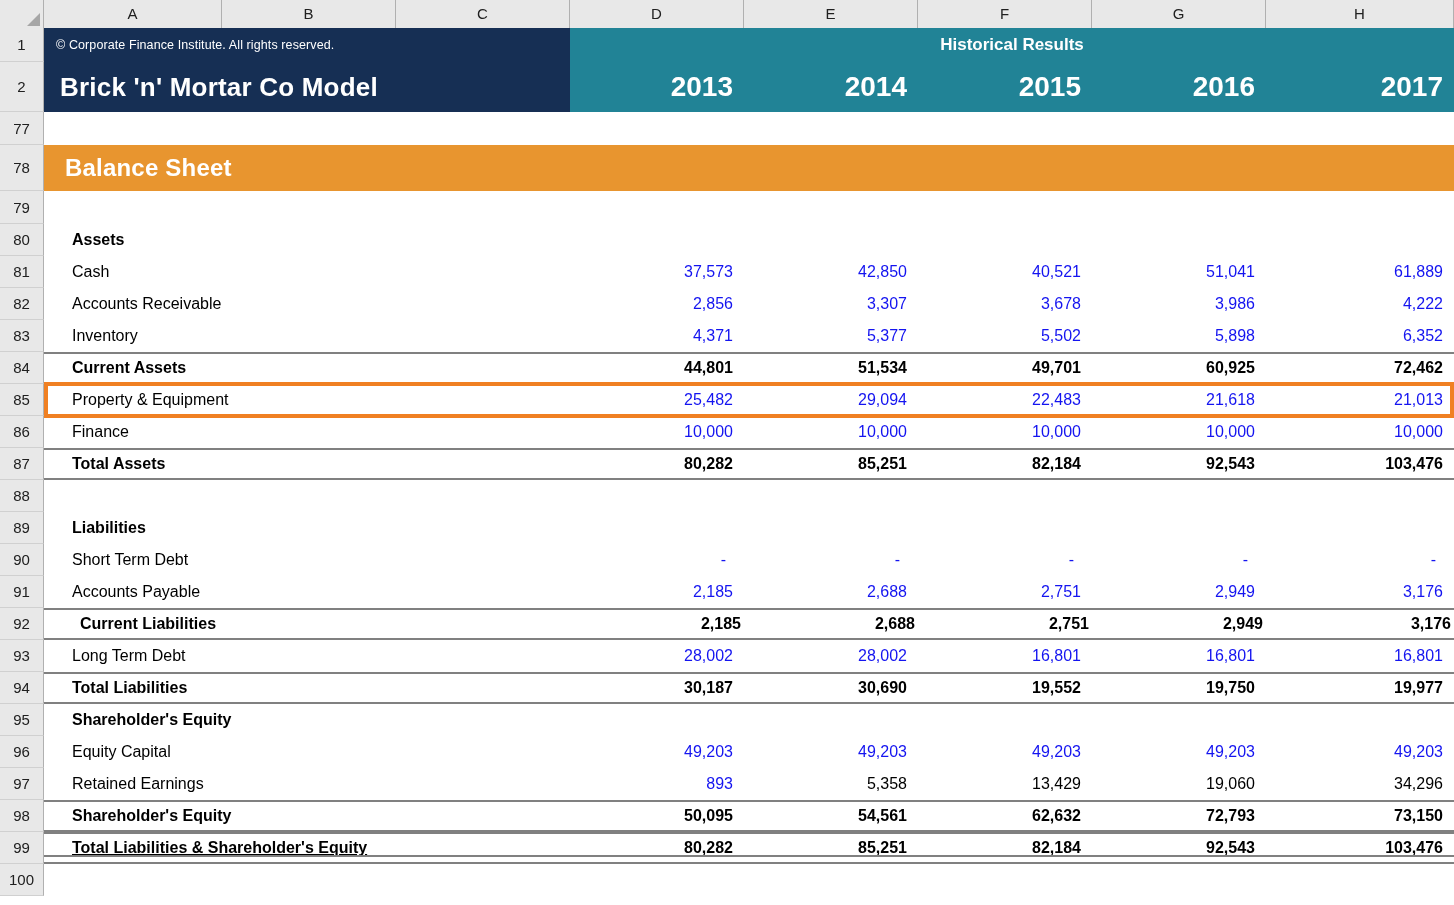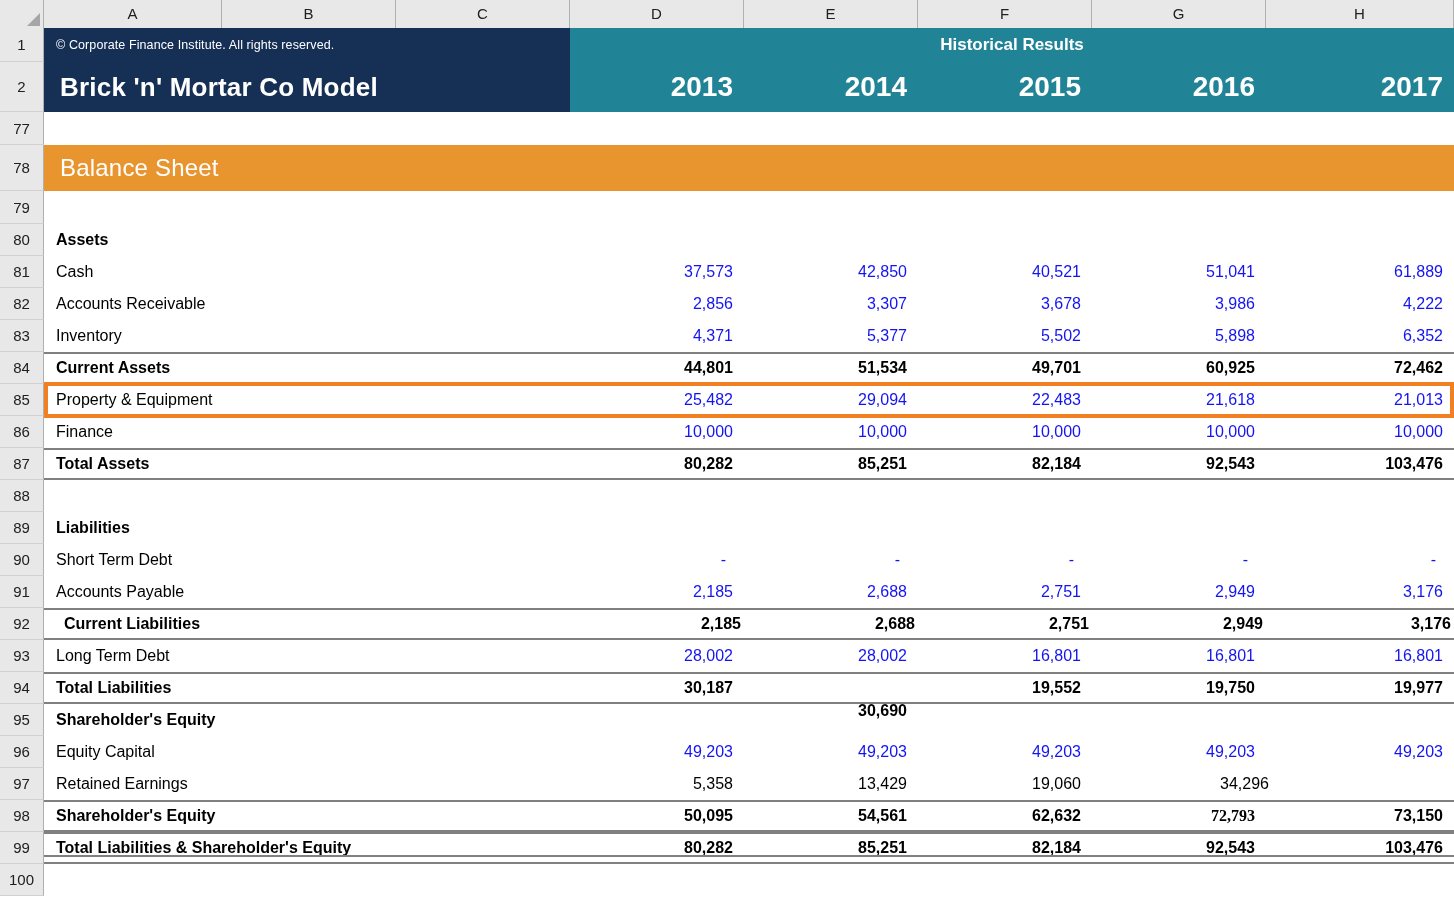--- a/index.html
+++ b/index.html
@@ -60,21 +60,21 @@
   }
   .cells { display: flex; flex: 1; }
   .cell {
     height: 100%;
     display: flex; align-items: center;
     font-size: 16px;
     overflow: hidden;
     white-space: nowrap;
   }
   .cell.num { justify-content: flex-end; padding-right: 11px; }
-  .cell.lbl { justify-content: flex-start; padding-left: 12px; }
+  .cell.lbl { justify-content: flex-start; padding-left: 28px; }
 
   
   .v-blue  { color: #1414f0; }
   .v-black { color: #000000; }
   .bold    { font-weight: bold; }
 
   
   .r1 { height: 34px; }
   .r2 { height: 50px; }
   .r-blank { height: 33px; }
@@ -97,23 +97,24 @@
   .hist {
     font-size: 17px; font-weight: bold;
     display: flex; align-items: center; justify-content: center; height: 100%;
   }
   .year {
     font-size: 28px; font-weight: bold;
     display: flex; align-items: center; justify-content: flex-end;
     height: 100%; padding-right: 11px;
   }
   .sectiontitle {
-    font-size: 24px; font-weight: normal; color: #ffffff;
-    padding-left: 16px; display: flex; align-items: center; height: 100%;
+    font-size: 24px; font-weight: bold; color: #ffffff;
+    display: flex; align-items: center; height: 100%;
     letter-spacing: .2px;
+    margin-left: 21px;
   }
 
   .underrow { position: relative; }
   .underrow::after {
     content: ""; position: absolute; left: 44px; right: 0; bottom: 0;
     height: 2px; background: #808080;
   }
   .overrow::before {
     content: ""; position: absolute; left: 44px; right: 0; top: 0;
     height: 2px; background: #808080;
@@ -360,21 +361,21 @@
           <div class="cell num v-blue" style="width: 174px;">16,801</div>
           <div class="cell num v-blue" style="width: 174px;">16,801</div>
           <div class="cell num v-blue" style="width: 188px;">16,801</div>
         </div>
       </div>
       <div class="row r-std overrow underrow" id="row-94">
         <div class="rowhead">94</div>
         <div class="cells">
           <div class="cell lbl bold" style="width: 526px;">Total Liabilities</div>
           <div class="cell num bold v-black" style="width: 174px;">30,187</div>
-          <div class="cell num bold v-black" style="width: 174px; margin-top: 23px;">30,690</div>
+          <div class="cell num bold v-black" style="width: 174px;">30,690</div>
           <div class="cell num bold v-black" style="width: 174px;">19,552</div>
           <div class="cell num bold v-black" style="width: 174px;">19,750</div>
           <div class="cell num bold v-black" style="width: 188px;">19,977</div>
         </div>
       </div>
       <div class="row r-std" id="row-95">
         <div class="rowhead">95</div>
         <div class="cells">
           <div class="cell lbl bold" style="width: 526px;">Shareholder's Equity</div>
           <div class="cell num v-black" style="width: 174px;"></div>
@@ -392,41 +393,42 @@
           <div class="cell num v-blue" style="width: 174px;">49,203</div>
           <div class="cell num v-blue" style="width: 174px;">49,203</div>
           <div class="cell num v-blue" style="width: 174px;">49,203</div>
           <div class="cell num v-blue" style="width: 188px;">49,203</div>
         </div>
       </div>
       <div class="row r-std" id="row-97">
         <div class="rowhead">97</div>
         <div class="cells">
           <div class="cell lbl" style="width: 526px;">Retained Earnings</div>
+          <div class="cell num v-blue" style="width: 174px;">893</div>
           <div class="cell num v-black" style="width: 174px;">5,358</div>
           <div class="cell num v-black" style="width: 174px;">13,429</div>
           <div class="cell num v-black" style="width: 174px;">19,060</div>
           <div class="cell num v-black" style="width: 188px;">34,296</div>
         </div>
       </div>
       <div class="row r-std overrow underrow" id="row-98">
         <div class="rowhead">98</div>
         <div class="cells">
           <div class="cell lbl bold" style="width: 526px;">Shareholder's Equity</div>
           <div class="cell num bold v-black" style="width: 174px;">50,095</div>
           <div class="cell num bold v-black" style="width: 174px;">54,561</div>
           <div class="cell num bold v-black" style="width: 174px;">62,632</div>
-          <div class="cell num bold v-black" style="width: 174px; font-family: Liberation Serif, serif;">72,793</div>
+          <div class="cell num bold v-black" style="width: 174px;">72,793</div>
           <div class="cell num bold v-black" style="width: 188px;">73,150</div>
         </div>
       </div>
       <div class="row r-std overrow dblunder" id="row-99">
         <div class="rowhead">99</div>
         <div class="cells">
-          <div class="cell lbl bold" style="width: 526px;">Total Liabilities &amp; Shareholder's Equity</div>
+          <div class="cell lbl bold" style="width: 526px; text-decoration: underline;">Total Liabilities &amp; Shareholder's Equity</div>
           <div class="cell num bold v-black" style="width: 174px;">80,282</div>
           <div class="cell num bold v-black" style="width: 174px;">85,251</div>
           <div class="cell num bold v-black" style="width: 174px;">82,184</div>
           <div class="cell num bold v-black" style="width: 174px;">92,543</div>
           <div class="cell num bold v-black" style="width: 188px;">103,476</div>
         </div>
       </div>
       <div class="row r-std" id="row-100">
         <div class="rowhead">100</div>
         <div class="cells">

